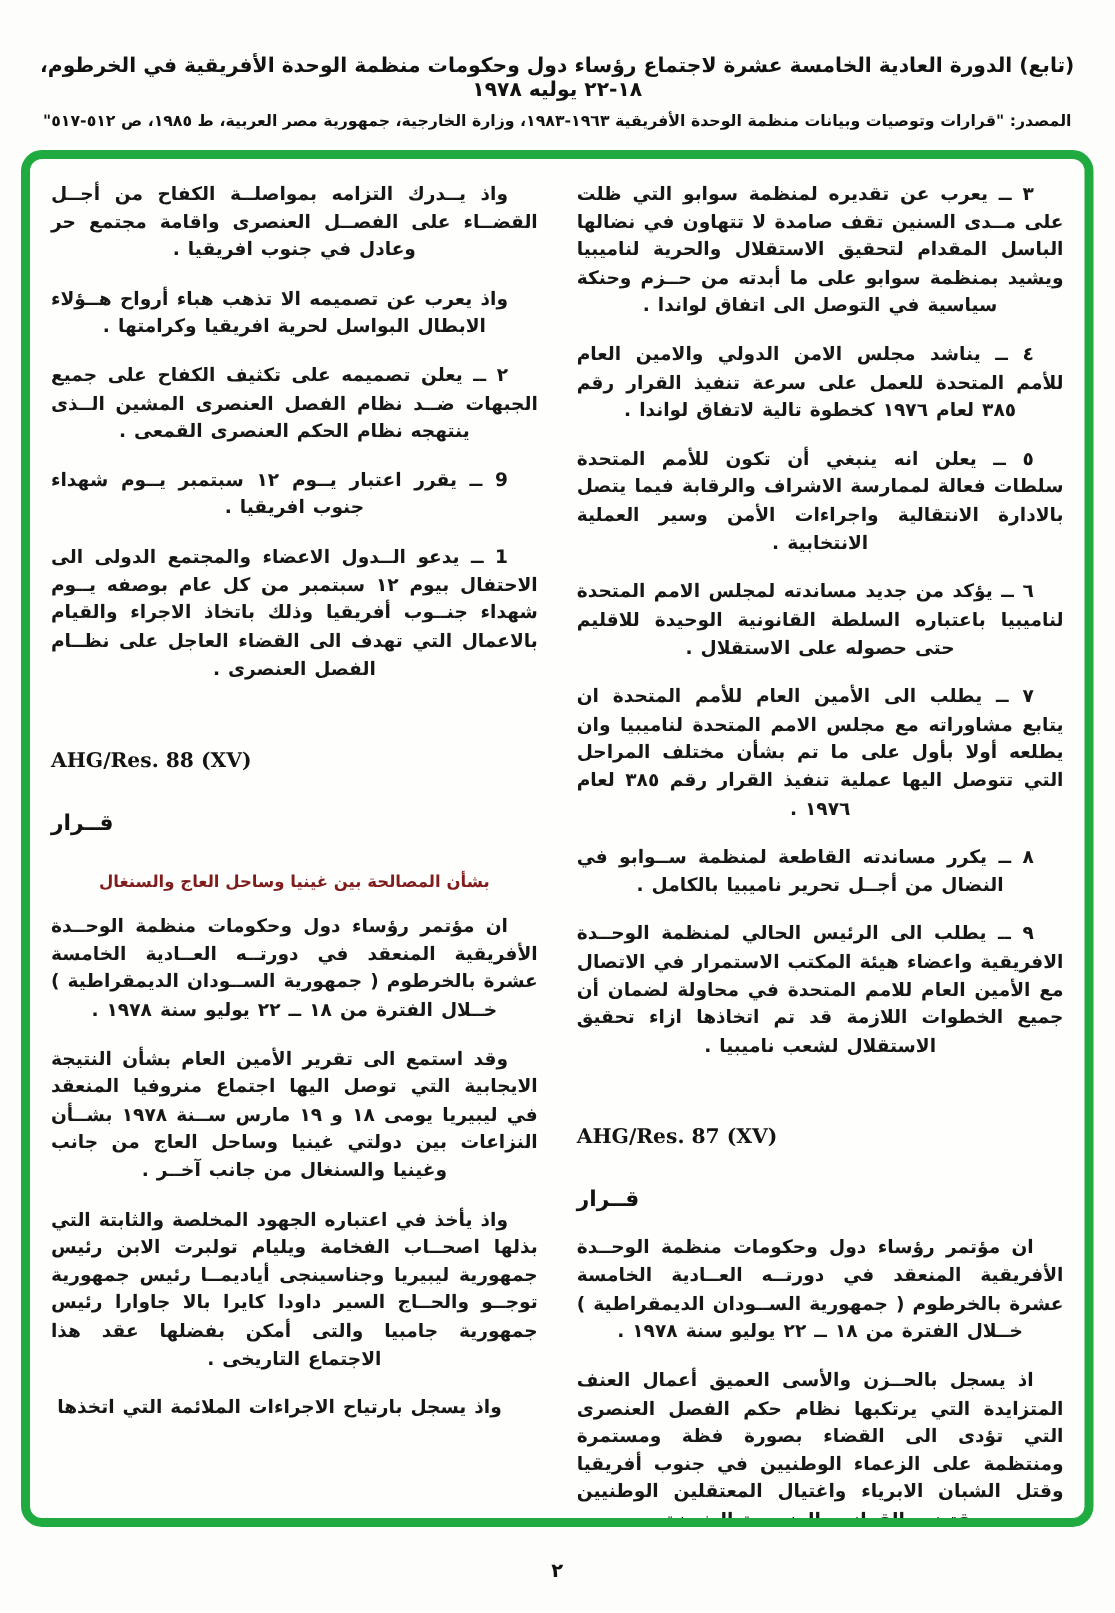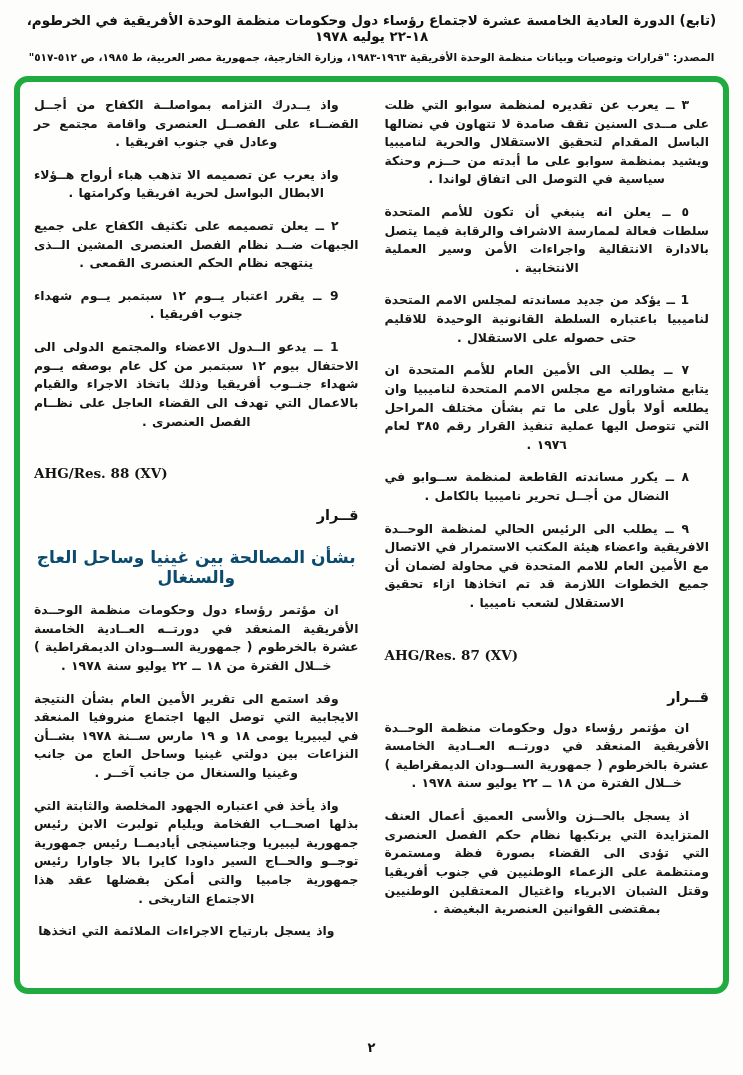--- a/index.html
+++ b/index.html
@@ -13,21 +13,21 @@
   }
   .page {
     position: relative;
     width: 743px;
     height: 1075px;
   }
   
   .header {
     direction: rtl;
     text-align: center;
-    padding: 12px 10px 0;
+    padding: 36px 10px 0;
     color: #121212;
   }
   .header .line1 {
     font-size: 13.5px;
     font-weight: bold;
     letter-spacing: 0;
   }
   .header .line2 {
     font-size: 10.5px;
     font-weight: bold;
@@ -66,34 +66,34 @@
   }
   .col > :first-child { margin-top: 2px; }
   .tight { margin-top: 2px; }
   .ref {
     direction: ltr;
     text-align: left;
     font-family: "DejaVu Serif", "Liberation Serif", serif;
     font-size: 13.5px;
     font-weight: bold;
     color: #141414;
-    margin: 34px 0 0;
+    margin: 44px 0 0;
   }
   .heading {
-    text-align: right;
+    text-align: left;
     font-size: 14.5px;
     font-weight: bold;
     color: #131313;
     margin: 26px 0 0;
   }
   .subheading {
     text-align: center;
-    font-size: 17px;
+    font-size: 11px;
     font-weight: bold;
-    color: #0c4a6e;
+    color: #7f1d1d;
     margin: 24px 0 0;
   }
   
   .pageno {
     position: absolute;
     bottom: 20px;
     left: 0;
     right: 0;
     text-align: center;
     font-size: 13px;
@@ -108,22 +108,23 @@
 
   <div class="header">
     <div class="line1">(تابع) الدورة العادية الخامسة عشرة لاجتماع رؤساء دول وحكومات منظمة الوحدة الأفريقية في الخرطوم، ١٨-٢٢ يوليه ١٩٧٨</div>
     <div class="line2">المصدر: "قرارات وتوصيات وبيانات منظمة الوحدة الأفريقية ١٩٦٣-١٩٨٣، وزارة الخارجية، جمهورية مصر العربية، ط ١٩٨٥، ص ٥١٢-٥١٧"</div>
   </div>
 
   <div class="frame">
 
     <div class="col">
       <p class="para">٣ ــ يعرب عن تقديره لمنظمة سوابو التي ظلت على مــدى السنين تقف صامدة لا تتهاون في نضالها الباسل المقدام لتحقيق الاستقلال والحرية لناميبيا ويشيد بمنظمة سوابو على ما أبدته من حــزم وحنكة سياسية في التوصل الى اتفاق لواندا .</p>
+      <p class="para">٤ ــ يناشد مجلس الامن الدولي والامين العام للأمم المتحدة للعمل على سرعة تنفيذ القرار رقم ٣٨٥ لعام ١٩٧٦ كخطوة تالية لاتفاق لواندا .</p>
       <p class="para">٥ ــ يعلن انه ينبغي أن تكون للأمم المتحدة سلطات فعالة لممارسة الاشراف والرقابة فيما يتصل بالادارة الانتقالية واجراءات الأمن وسير العملية الانتخابية .</p>
-      <p class="para">1 ــ يؤكد من جديد مساندته لمجلس الامم المتحدة لناميبيا باعتباره السلطة القانونية الوحيدة للاقليم حتى حصوله على الاستقلال .</p>
+      <p class="para">٦ ــ يؤكد من جديد مساندته لمجلس الامم المتحدة لناميبيا باعتباره السلطة القانونية الوحيدة للاقليم حتى حصوله على الاستقلال .</p>
       <p class="para">٧ ــ يطلب الى الأمين العام للأمم المتحدة ان يتابع مشاوراته مع مجلس الامم المتحدة لناميبيا وان يطلعه أولا بأول على ما تم بشأن مختلف المراحل التي تتوصل اليها عملية تنفيذ القرار رقم ٣٨٥ لعام ١٩٧٦ .</p>
       <p class="para">٨ ــ يكرر مساندته القاطعة لمنظمة ســوابو في النضال من أجــل تحرير ناميبيا بالكامل .</p>
       <p class="para">٩ ــ يطلب الى الرئيس الحالي لمنظمة الوحــدة الافريقية واعضاء هيئة المكتب الاستمرار في الاتصال مع الأمين العام للامم المتحدة في محاولة لضمان أن جميع الخطوات اللازمة قد تم اتخاذها ازاء تحقيق الاستقلال لشعب ناميبيا .</p>
       <p class="ref">AHG/Res. 87 (XV)</p>
       <h3 class="heading">قــرار</h3>
       <p class="para">ان مؤتمر رؤساء دول وحكومات منظمة الوحــدة الأفريقية المنعقد في دورتــه العــادية الخامسة عشرة بالخرطوم ( جمهورية الســودان الديمقراطية ) خــلال الفترة من ١٨ ــ ٢٢ يوليو سنة ١٩٧٨ .</p>
       <p class="para">اذ يسجل بالحــزن والأسى العميق أعمال العنف المتزايدة التي يرتكبها نظام حكم الفصل العنصرى التي تؤدى الى القضاء بصورة فظة ومستمرة ومنتظمة على الزعماء الوطنيين في جنوب أفريقيا وقتل الشبان الابرياء واغتيال المعتقلين الوطنيين بمقتضى القوانين العنصرية البغيضة .</p>
     </div>
 
     <div class="col">

